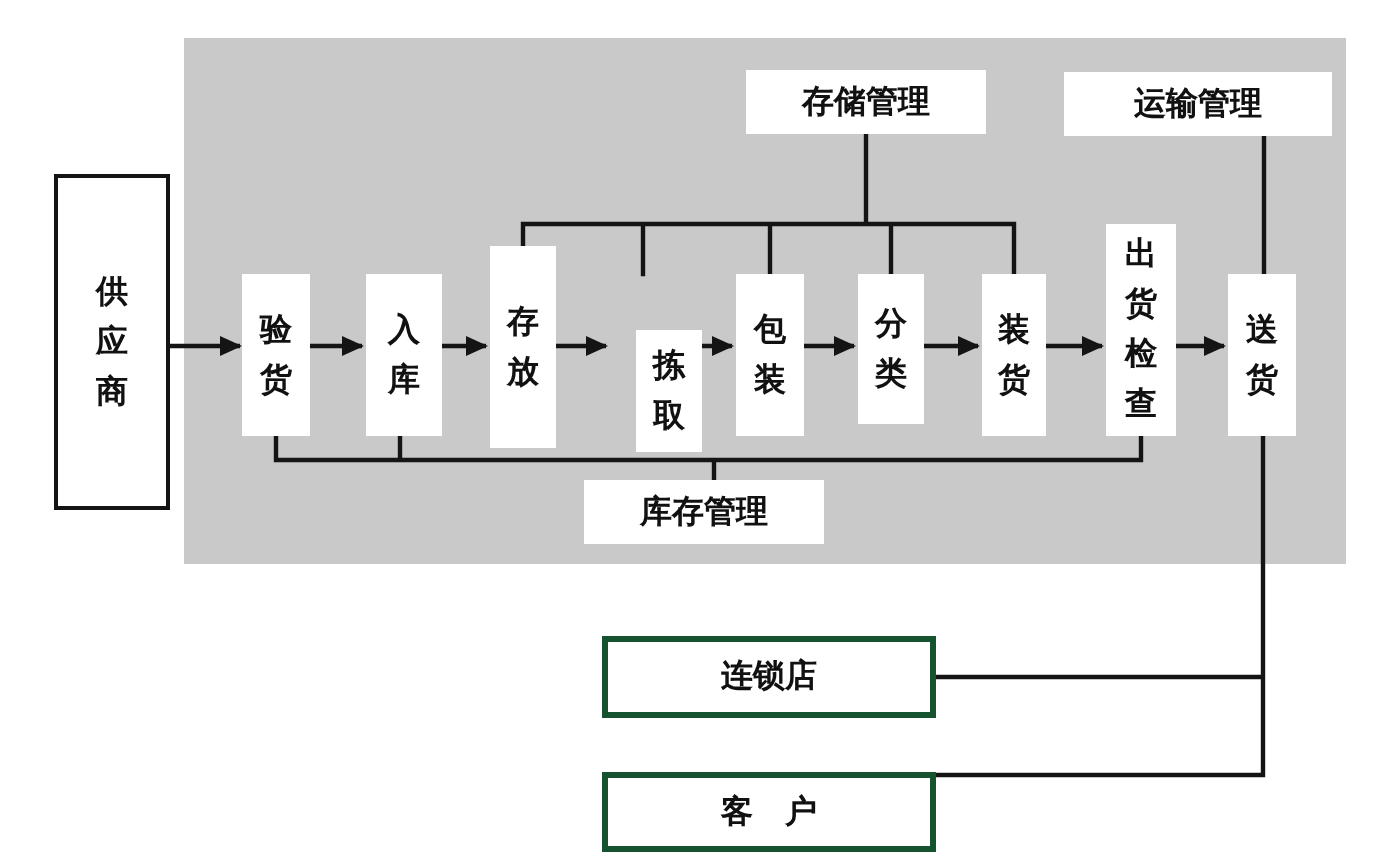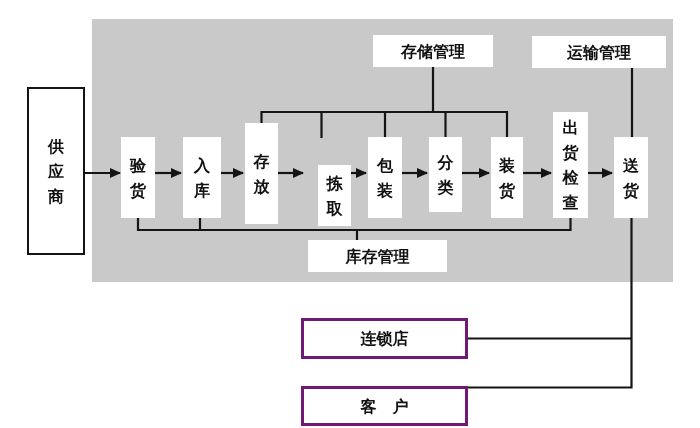--- a/index.html
+++ b/index.html
@@ -12,21 +12,21 @@
   .box {
     position:absolute; box-sizing:border-box; background:#ffffff;
     display:flex; align-items:center; justify-content:center;
     text-align:center; font-weight:bold; font-size:16px; line-height:25px;
     white-space:normal;
   }
   
   .v { word-break:break-all; }
   .step { padding:0 7px; }
   .supplier { border:2px solid #141414; padding:0 27px; }
-  .dest { border:3px solid #701a75; }
+  .dest { border:3px solid #14532d; }
   .hlabel { white-space:nowrap; }
   svg.wires { position:absolute; left:0; top:0; pointer-events:none; }
 </style>
 </head>
 <body>
 
 <div class="stage">
 
   <div class="panel"></div>
 
@@ -79,18 +79,18 @@
   <div class="box v step" style="left:245px; top:123px; width:33px; height:101px;">存放</div>
   <div class="box v step" style="left:318px; top:137px; width:33px; height:61px;margin-top:28px;">拣取</div>
   <div class="box v step" style="left:368px; top:137px; width:34px; height:81px;">包装</div>
   <div class="box v step" style="left:429px; top:137px; width:33px; height:75px;">分类</div>
   <div class="box v step" style="left:553px; top:112px; width:35px; height:106px;">出货检查</div>
   <div class="box v step" style="left:491px; top:137px; width:32px; height:81px;">装货</div>
   <div class="box v step" style="left:614px; top:137px; width:34px; height:81px;">送货</div>
 
   <div class="box hlabel" style="left:373px; top:35px; width:120px; height:32px;">存储管理</div>
   <div class="box hlabel" style="left:532px; top:36px; width:134px; height:32px;">运输管理</div>
-  <div class="box hlabel" style="left:308px; top:240px; width:139px; height:32px;">库存管理</div>
+  <div class="box hlabel" style="left:292px; top:240px; width:120px; height:32px;">库存管理</div>
 
   <div class="box hlabel dest" style="left:301px; top:318px; width:167px; height:41px;">连锁店</div>
   <div class="box hlabel dest" style="left:301px; top:368px; width:167px; height:40px;margin-top:18px;">客　户</div>
 
 </div>
 
 </body></html>

